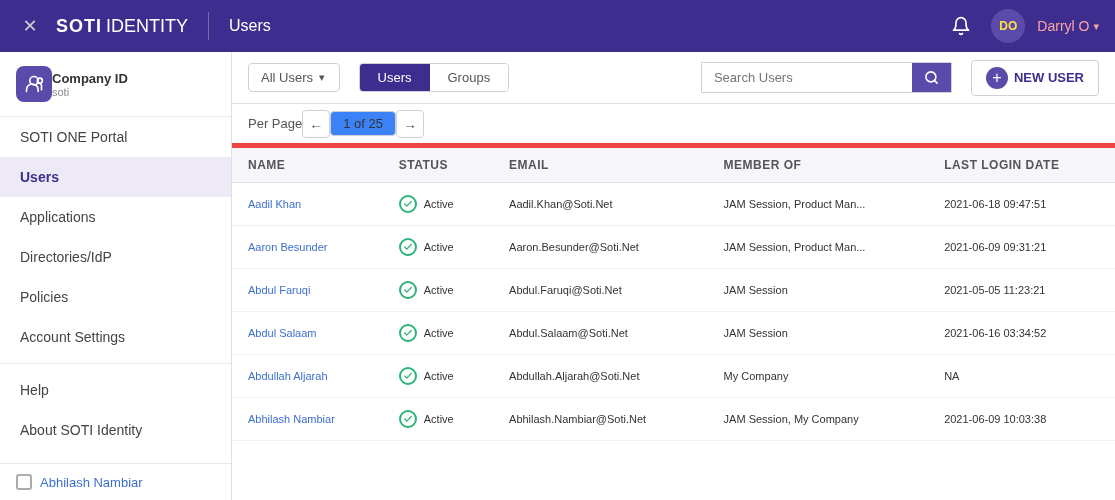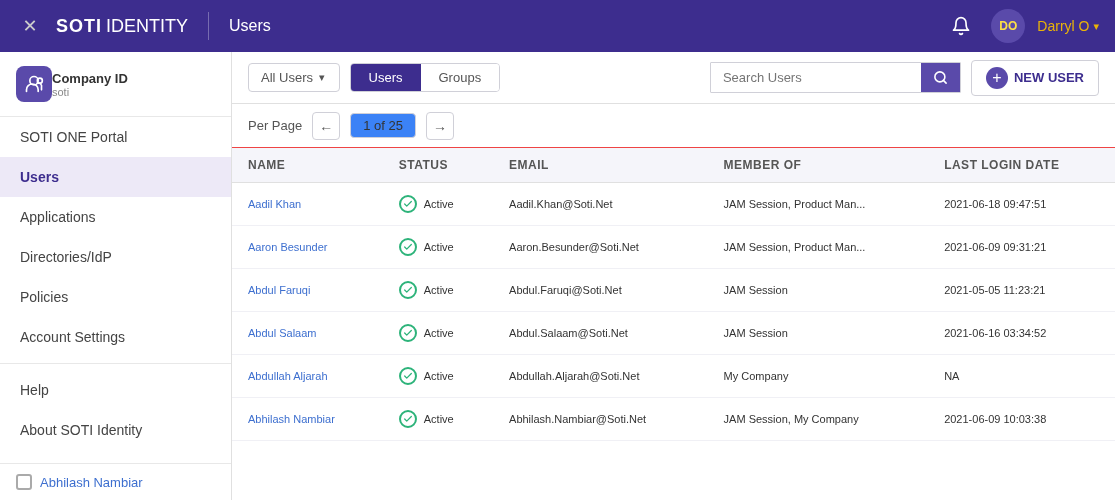--- a/index.html
+++ b/index.html
@@ -71,21 +71,21 @@
       border-radius: 50%;
       display: flex;
       align-items: center;
       justify-content: center;
       color: #fde047;
       font-size: 12px;
       font-weight: 700;
       cursor: pointer;
     }
     .header-username {
-      color: #eab308;
+      color: #fca5a5;
       font-size: 14px;
       cursor: pointer;
       display: flex;
       align-items: center;
       gap: 4px;
     }
 
     
     .layout {
       display: flex;
@@ -166,21 +166,21 @@
       flex-direction: column;
       overflow: hidden;
       background: #f5f5fa;
     }
     .toolbar {
       background: #fff;
       padding: 0 16px;
       height: 52px;
       display: flex;
       align-items: center;
-      gap: 10px;
+      gap: 19px;
       border-bottom: 1px solid #e0e0e0;
     }
     .all-users-btn {
       background: #fff;
       border: 1px solid #d0d0d8;
       border-radius: 4px;
       padding: 6px 14px 6px 12px;
       cursor: pointer;
       display: flex;
       align-items: center;
@@ -260,22 +260,21 @@
       font-weight: 300;
     }
 
     
     .pagination-bar {
       background: #fff;
       height: 44px;
       display: flex;
       align-items: center;
       padding: 0 16px;
-      gap: 10px;
-      border-bottom: 1px solid #ef4444;
+      border-bottom: 5px solid #ef4444;
     }
     .per-page-label {
       font-size: 13px;
       color: #555;
     }
     .page-nav-btn {
       width: 28px;
       height: 28px;
       border: 1px solid #d0d0d8;
       background: #fff;

